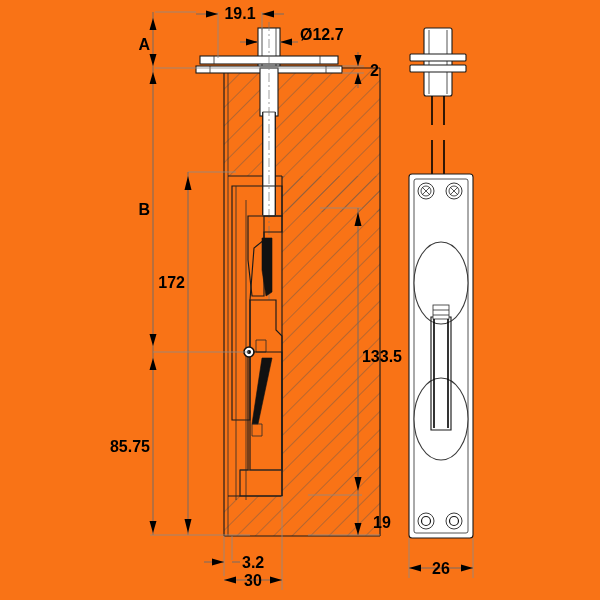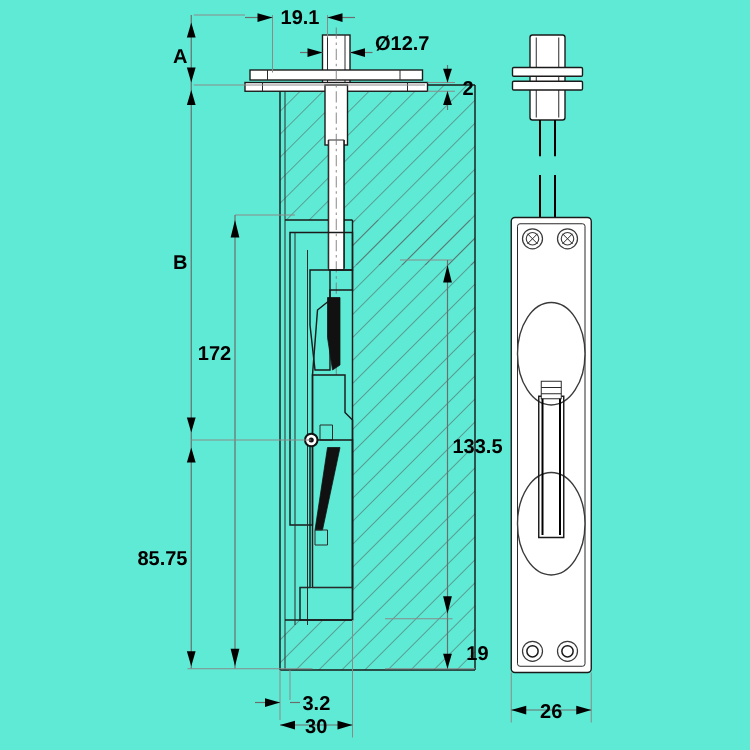--- a/index.html
+++ b/index.html
@@ -11,21 +11,21 @@
   body {
     width: 600px;
     height: 600px;
     font-family: "Liberation Sans", sans-serif;
     overflow: hidden;
   }
   #drawing-root {
     position: relative;
     width: 600px;
     height: 600px;
-    background: #5eead4;
+    background: #f97316;
   }
   #drawing-svg {
     position: absolute;
     left: 0;
     top: 0;
     width: 600px;
     height: 600px;
     display: block;
   }
   .dim-text-lg {

